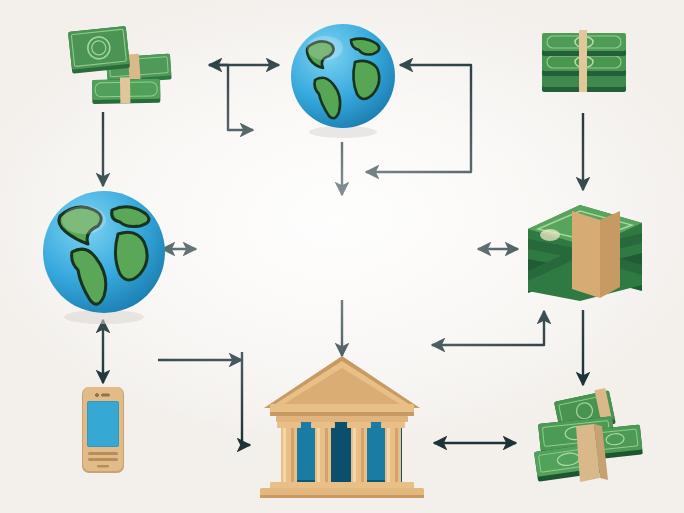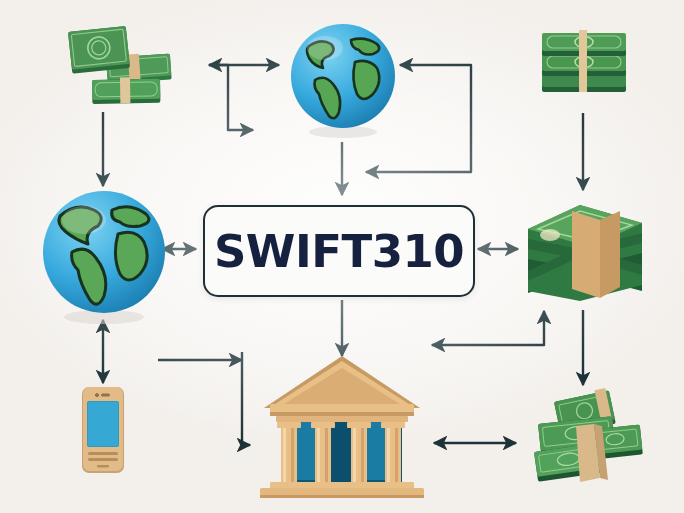--- a/index.html
+++ b/index.html
@@ -88,23 +88,20 @@
 
       <path d="M 544 311 L 544 345 L 432 345" marker-start="url(#ah)" marker-end="url(#ah)"></path>
 
       <path d="M 583 310 L 583 385" marker-end="url(#ah)"></path>
 
       <path d="M 434 443 L 516 443" marker-start="url(#ah)" marker-end="url(#ah)"></path>
 
     </g>
   </svg>
 
-  <div id="swift-box">
-    <span id="swift-label">SWIFT310</span>
-  </div>
 
   <div class="icon" style="left:62px;top:22px;">
     <svg width="110" height="92" viewBox="0 0 110 92">
       <g>
 
         <g transform="translate(44,36) rotate(-4)">
           <rect x="0" y="0" width="64" height="26" rx="2" fill="#2f7a42"></rect>
           <rect x="0" y="0" width="64" height="22" rx="2" fill="#4f9a58"></rect>
           <rect x="3" y="3" width="58" height="16" rx="1.5" fill="none" stroke="#8fc98b" stroke-width="1"></rect>
           <rect x="22" y="-2" width="11" height="28" fill="#d9b98a"></rect>

